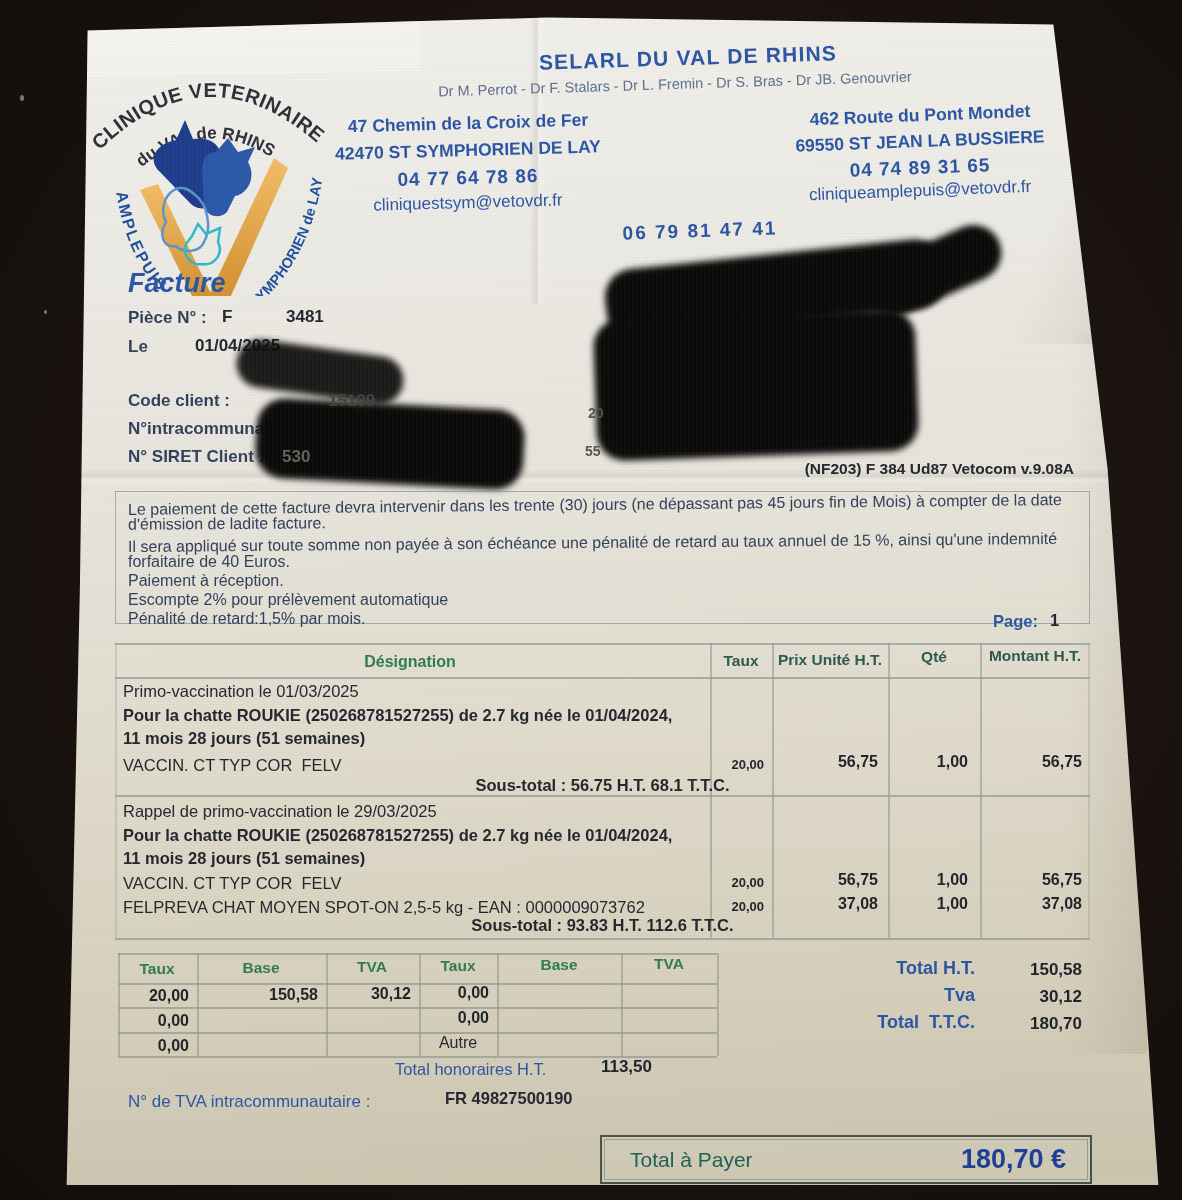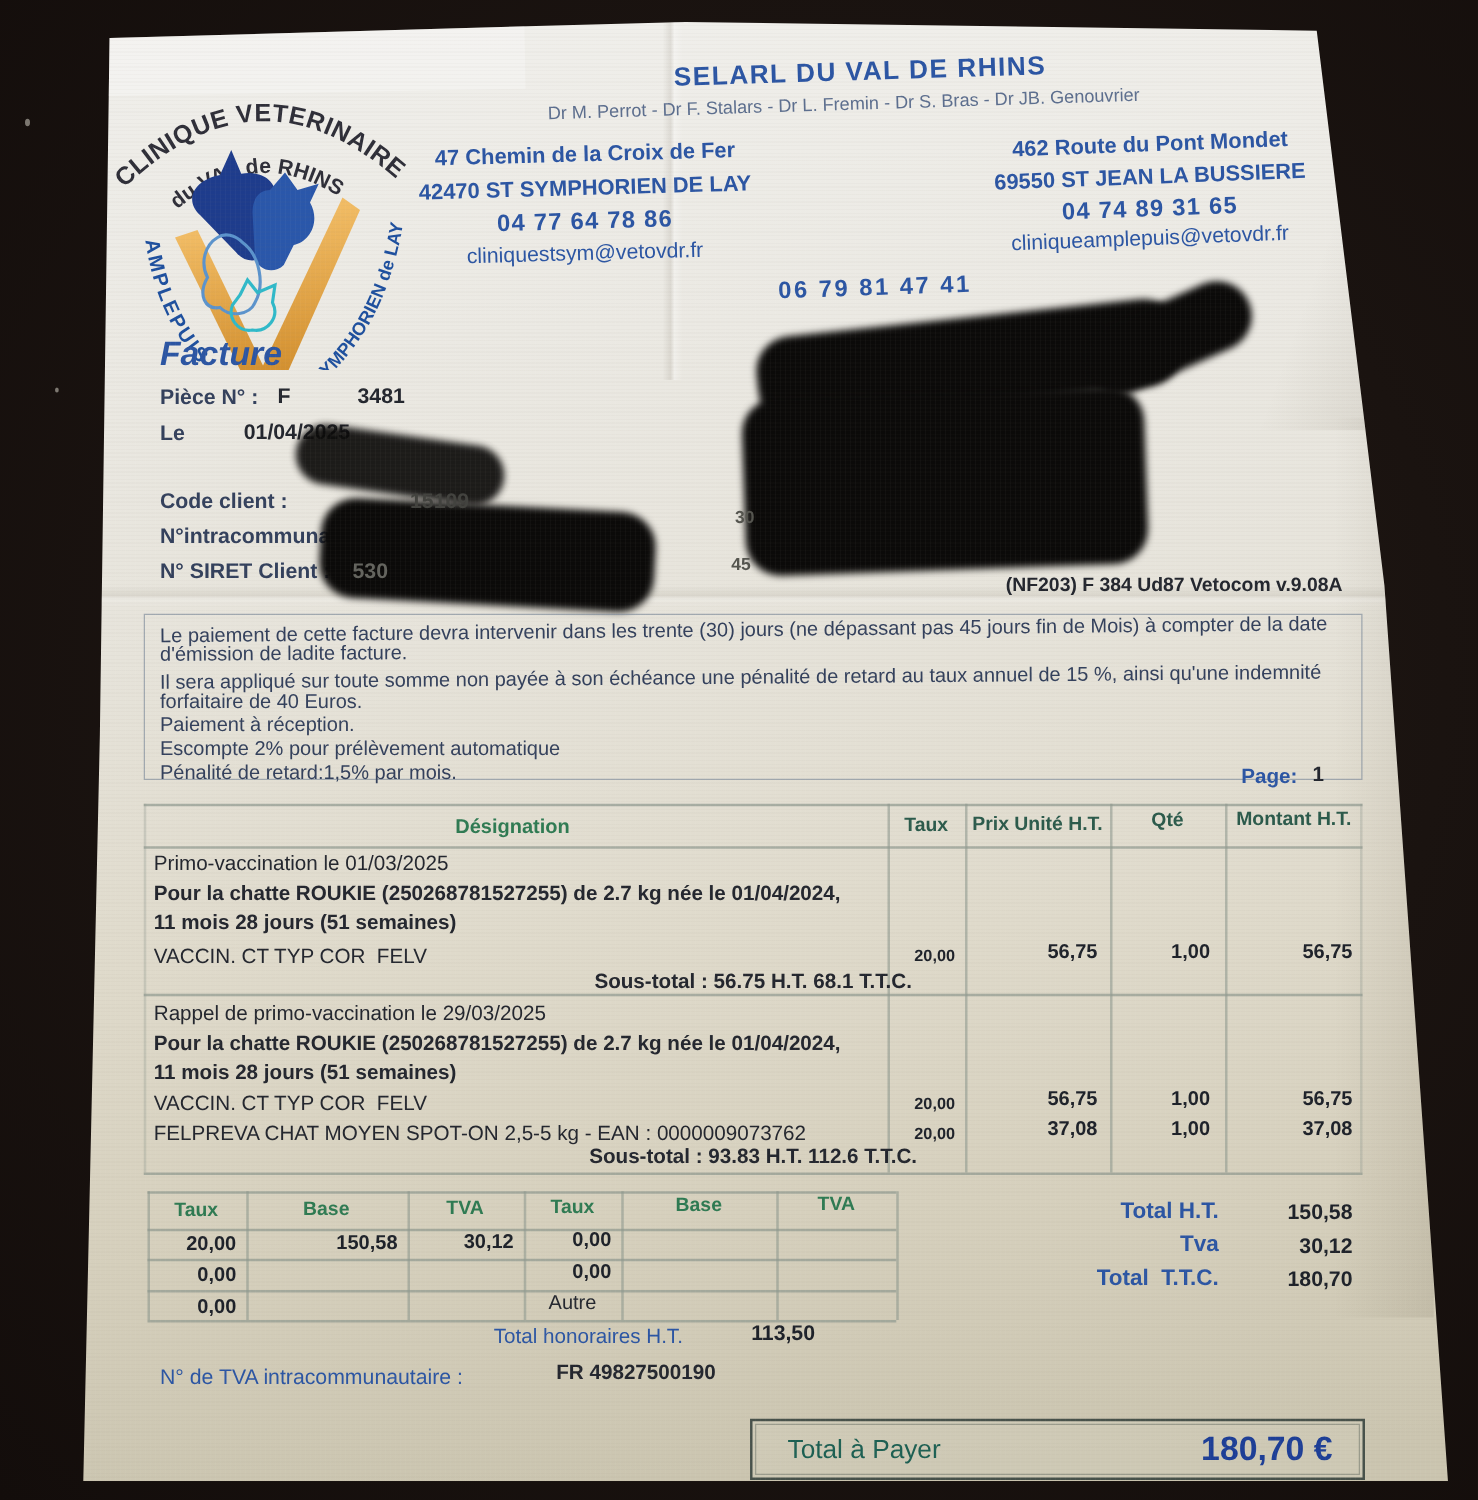--- a/index.html
+++ b/index.html
@@ -107,22 +107,22 @@
     <div class="t nav" style="left:68px;top:433px;font-size:17px;font-weight:600;">N° SIRET Client :</div>
 
     <div class="blob" style="left:176px;top:334px;width:168px;height:48px;transform:rotate(8deg);opacity:.92;"></div>
     <div class="blob" style="left:196px;top:390px;width:268px;height:80px;transform:rotate(3deg);"></div>
     <div class="blob" style="left:545px;top:240px;width:340px;height:70px;transform:rotate(-6deg);"></div>
     <div class="blob" style="left:805px;top:228px;width:140px;height:56px;transform:rotate(-24deg);"></div>
     <div class="blob" style="left:535px;top:300px;width:322px;height:142px;transform:rotate(-2deg);"></div>
 
     <div class="t b" style="left:268px;top:377px;font-size:17px;color:#43433f;z-index:3;">15109</div>
     <div class="t b" style="left:222px;top:433px;font-size:17px;color:#64645e;z-index:3;filter:blur(.4px);">530</div>
-    <div class="t b" style="left:528px;top:392px;font-size:14px;color:#55554f;z-index:3;filter:blur(.4px);">30</div>
-    <div class="t b" style="left:525px;top:430px;font-size:14px;color:#55554f;z-index:3;filter:blur(.4px);">45</div>
+    <div class="t b" style="left:528px;top:392px;font-size:14px;color:#55554f;z-index:3;filter:blur(.4px);">20</div>
+    <div class="t b" style="left:525px;top:430px;font-size:14px;color:#55554f;z-index:3;filter:blur(.4px);">55</div>
 
     <div class="t dk" style="right:91px;top:446px;font-size:15.5px;font-weight:600;">(NF203) F 384 Ud87 Vetocom v.9.08A</div>
 
     <div id="terms-box"></div>
     <div class="t nav" style="left:68px;top:482px;font-size:16px;transform:rotate(-.6deg);">Le paiement de cette facture devra intervenir dans les trente (30) jours (ne dépassant pas 45 jours fin de Mois) à compter de la date</div>
     <div class="t nav" style="left:68px;top:501px;font-size:16px;transform:rotate(-.4deg);">d'émission de ladite facture.</div>
     <div class="t nav" style="left:68px;top:520px;font-size:16px;transform:rotate(-.5deg);">Il sera appliqué sur toute somme non payée à son échéance une pénalité de retard au taux annuel de 15 %, ainsi qu'une indemnité</div>
     <div class="t nav" style="left:68px;top:539px;font-size:16px;">forfaitaire de 40 Euros.</div>
     <div class="t nav" style="left:68px;top:558px;font-size:16px;">Paiement à réception.</div>
     <div class="t nav" style="left:68px;top:577px;font-size:16px;">Escompte 2% pour prélèvement automatique</div>

